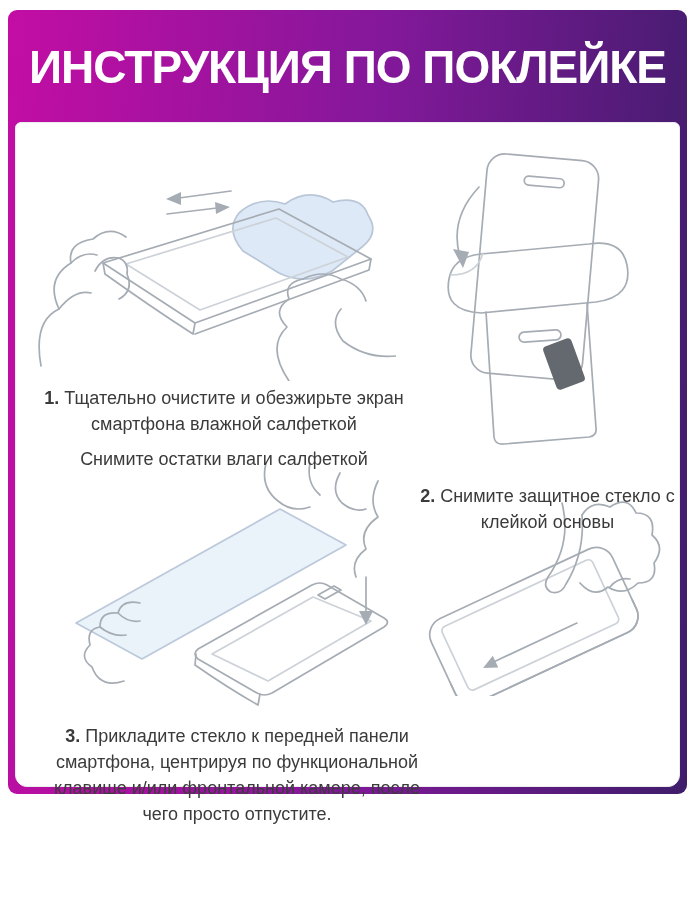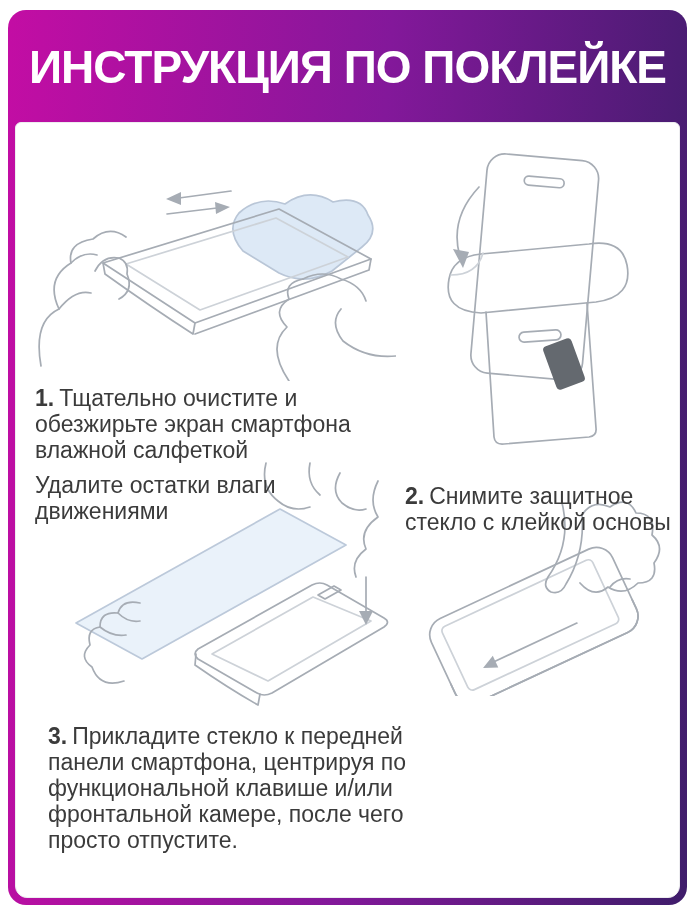--- a/index.html
+++ b/index.html
@@ -4,21 +4,21 @@
 <style>
   html,body{margin:0;padding:0;}
   body{
     width:695px;height:912px;background:#ffffff;position:relative;overflow:hidden;
     font-family:"Liberation Sans", sans-serif;
     --gradient-left:#c30da4;--gradient-mid:#83189a;--gradient-right:#3f1d6b;
     --title-color:#ffffff;--text-color:#3b3b3b;--line-color:#a6acb4;
     --light-line-color:#cdd2d8;--cloth-fill:#dde9f6;--glass-fill:#e3edf8;--tab-fill:#64696f;
   }
   .panel{
-    position:absolute;left:8px;top:10px;width:679px;height:895px;border-radius:18px;
+    position:absolute;left:8px;top:10px;width:679px;height:784px;border-radius:9px;
     background:linear-gradient(94deg,var(--gradient-left) 0%,var(--gradient-mid) 52%,var(--gradient-right) 100%);
   }
   .title{
     position:absolute;left:0;right:0;top:30px;text-align:center;
     color:var(--title-color);font-size:46px;font-weight:bold;letter-spacing:-1px;
     white-space:nowrap;
   }
   .card{
     position:absolute;left:7px;right:7px;top:112px;bottom:7px;background:#ffffff;
     border-radius:6px 6px 12px 12px;border:1px solid #ededf0;box-sizing:border-box;
@@ -27,21 +27,21 @@
   .illus path,.illus rect,.illus line{
     fill:none;stroke:var(--line-color);stroke-width:1.7;
     stroke-linecap:round;stroke-linejoin:round;
   }
   .illus .faint{stroke:var(--light-line-color);}
   .illus .arrowhead{fill:var(--line-color);stroke:none;}
   .illus .cloth{fill:var(--cloth-fill);stroke:#b9c6d7;}
   .illus .glass{fill:var(--glass-fill);fill-opacity:.75;stroke:#bcc9da;}
   .illus .tab{fill:var(--tab-fill);stroke:none;}
   .step-text{
-    position:absolute;color:var(--text-color);font-size:23px;line-height:26px;
+    position:absolute;color:var(--text-color);font-size:18px;line-height:26px;text-align:center;
   }
   .step-text p{margin:0;}
   .step-text p + p{margin-top:9px;}
   .step-text b{margin-right:5px;}
   .col-left{width:378px;}
   .col-right{width:285px;margin-top:36px;}
 </style>
 </head>
 <body style="--gradient-left: #c30da4; --gradient-mid: #83189a; --gradient-right: #3f1d6b; --title-color: #ffffff; --text-color: #3b3b3b; --line-color: #a6acb4; --light-line-color: #cdd2d8; --cloth-fill: #dde9f6; --glass-fill: #e3edf8; --tab-fill: #64696f;">
 
@@ -132,21 +132,21 @@
       </g>
       <g>
         <path d="M148,12 Q158,52 134,86 Q128,96 137,101 Q147,104 152,93 Q171,62 168,24"></path>
         <path d="M168,24 Q178,8 196,16 Q214,4 222,22 Q242,22 238,44 Q252,56 240,72 Q244,92 224,92 Q210,106 194,96 Q180,108 166,92"></path>
         <path d="M196,96 Q204,86 216,88"></path>
       </g>
     </svg>
 
     <div class="step-text col-left" style="left:19px;top:262px">
       <p><b>1.</b><span>Тщательно очистите и обезжирьте экран смартфона влажной салфеткой</span></p>
-      <p><span>Удалите остатки влаги движениями</span></p>
+      <p><span>Снимите остатки влаги салфеткой</span></p>
     </div>
 
     <div class="step-text col-right" style="left:389px;top:324px">
       <p><b>2.</b><span>Снимите защитное стекло с клейкой основы</span></p>
     </div>
 
     <div class="step-text col-left" style="left:32px;top:600px">
       <p><b>3.</b><span>Прикладите стекло к передней панели смартфона, центрируя по функциональной клавише и/или фронтальной камере, после чего просто отпустите.</span></p>
     </div>
 

